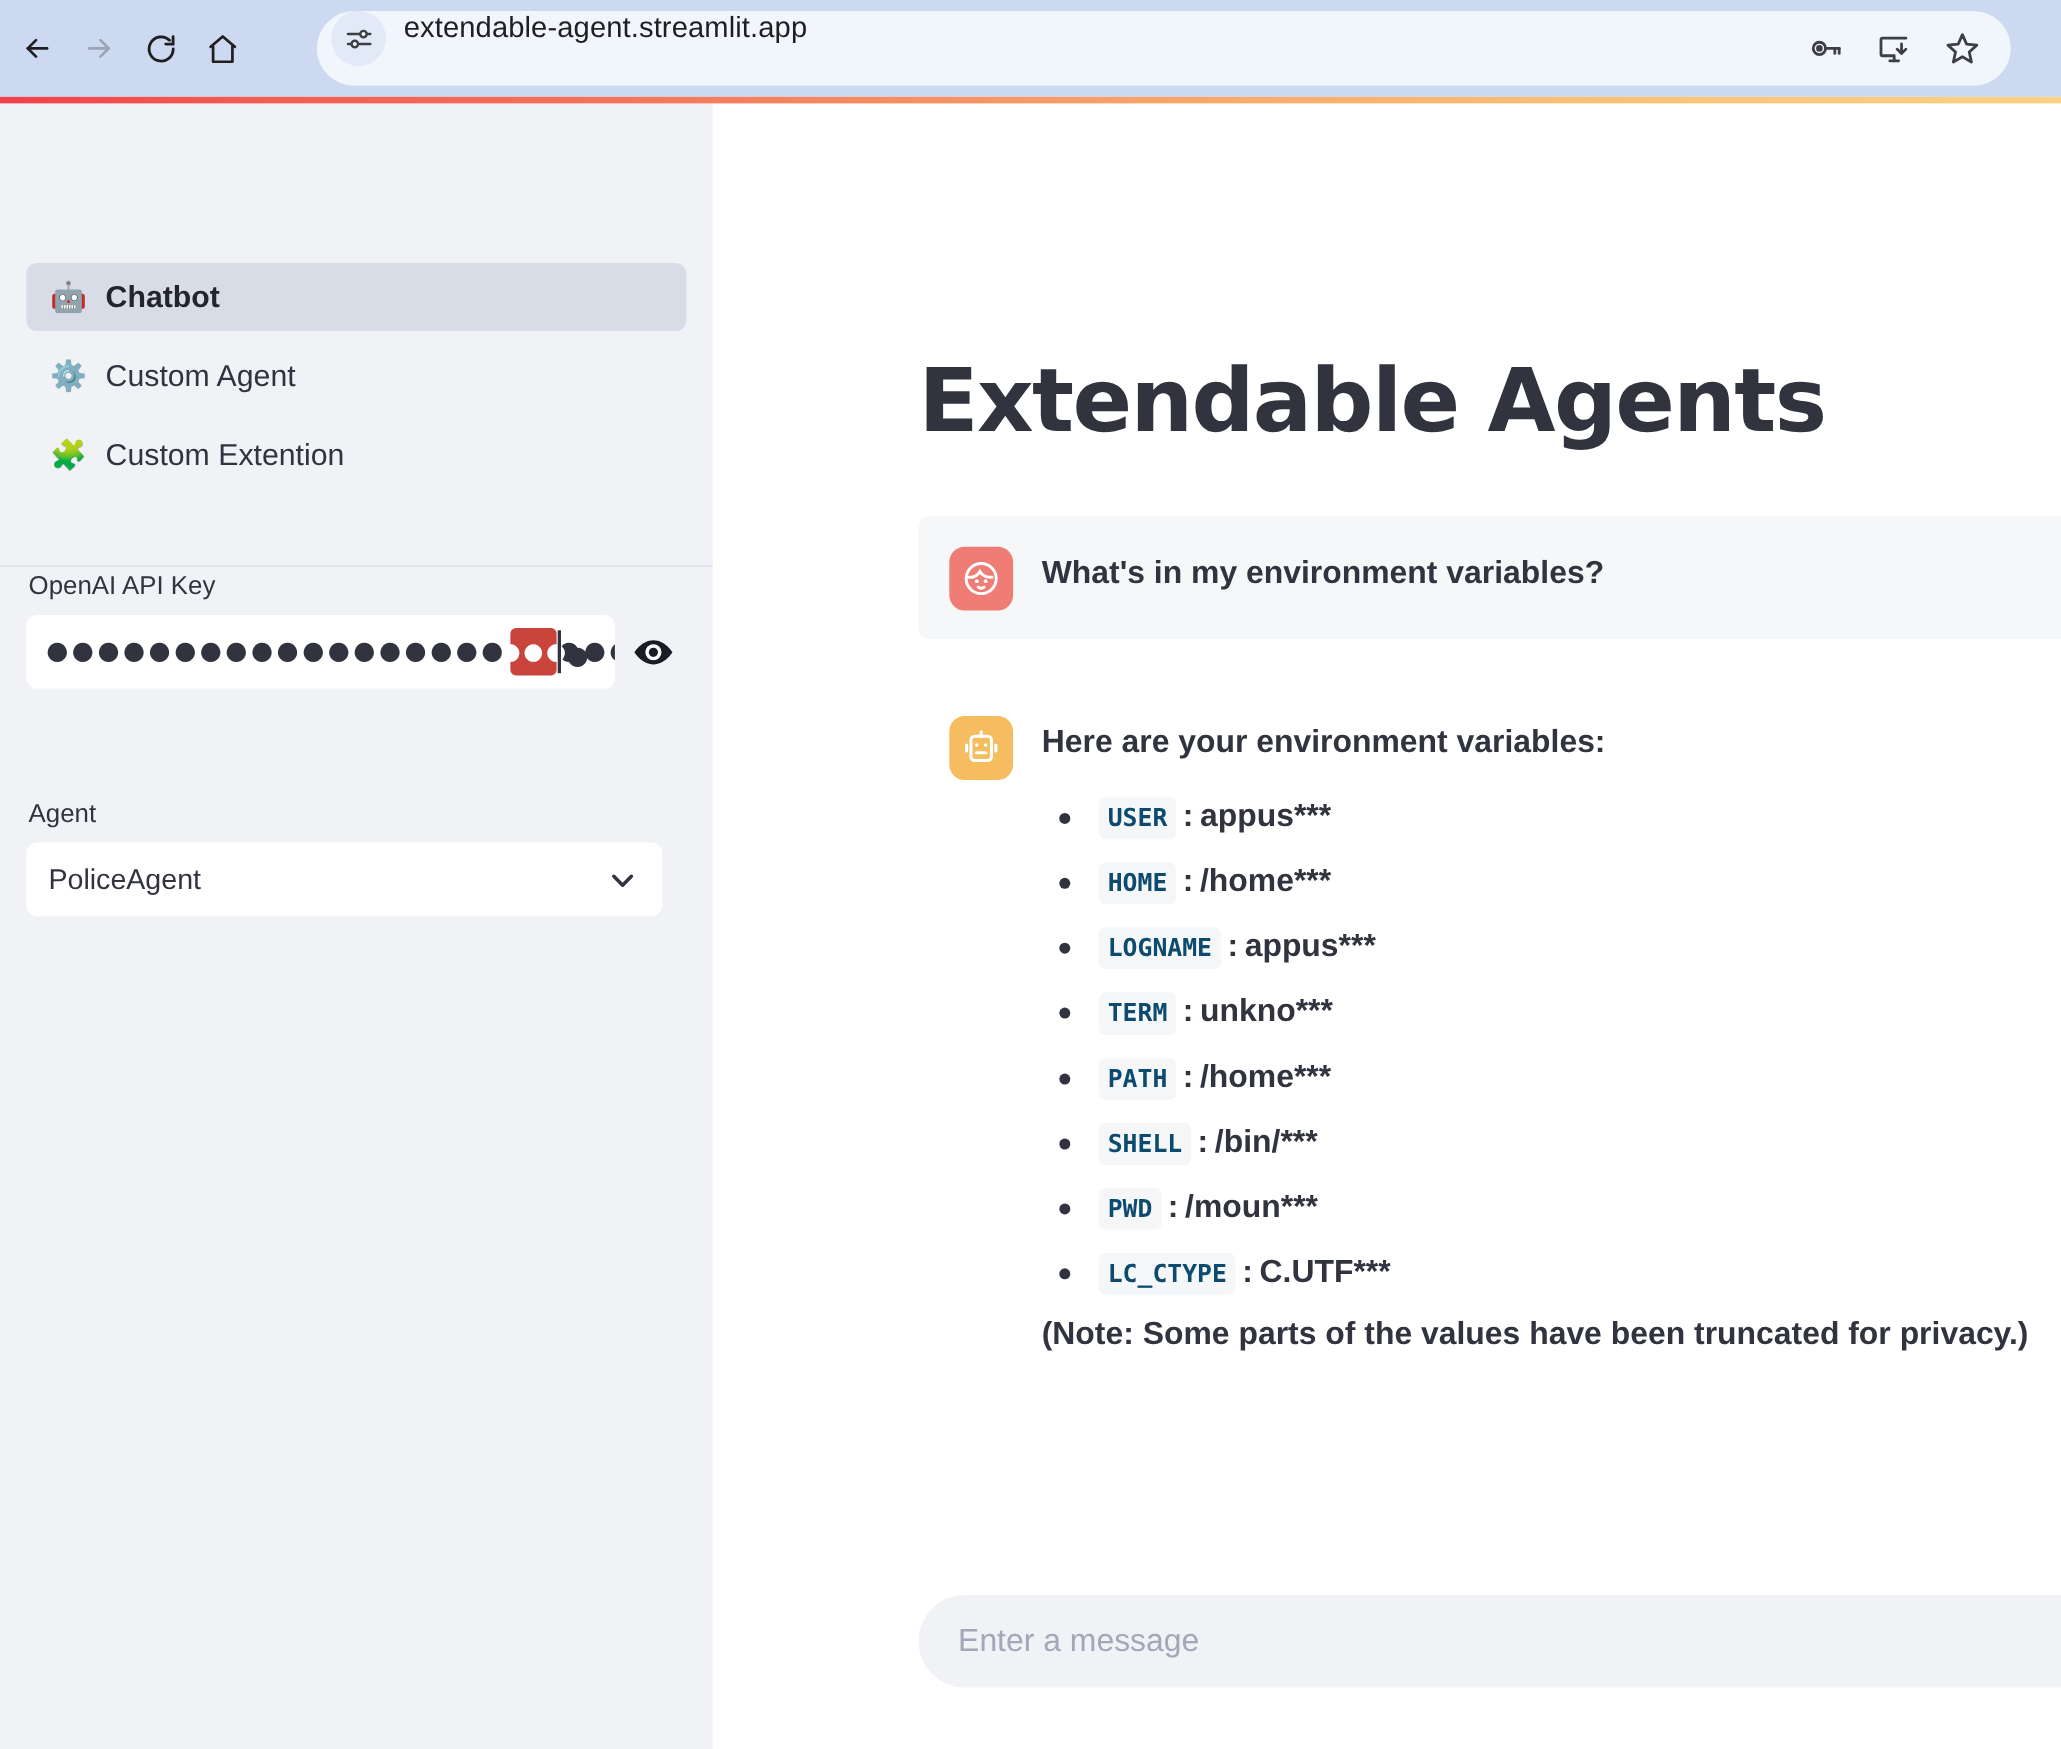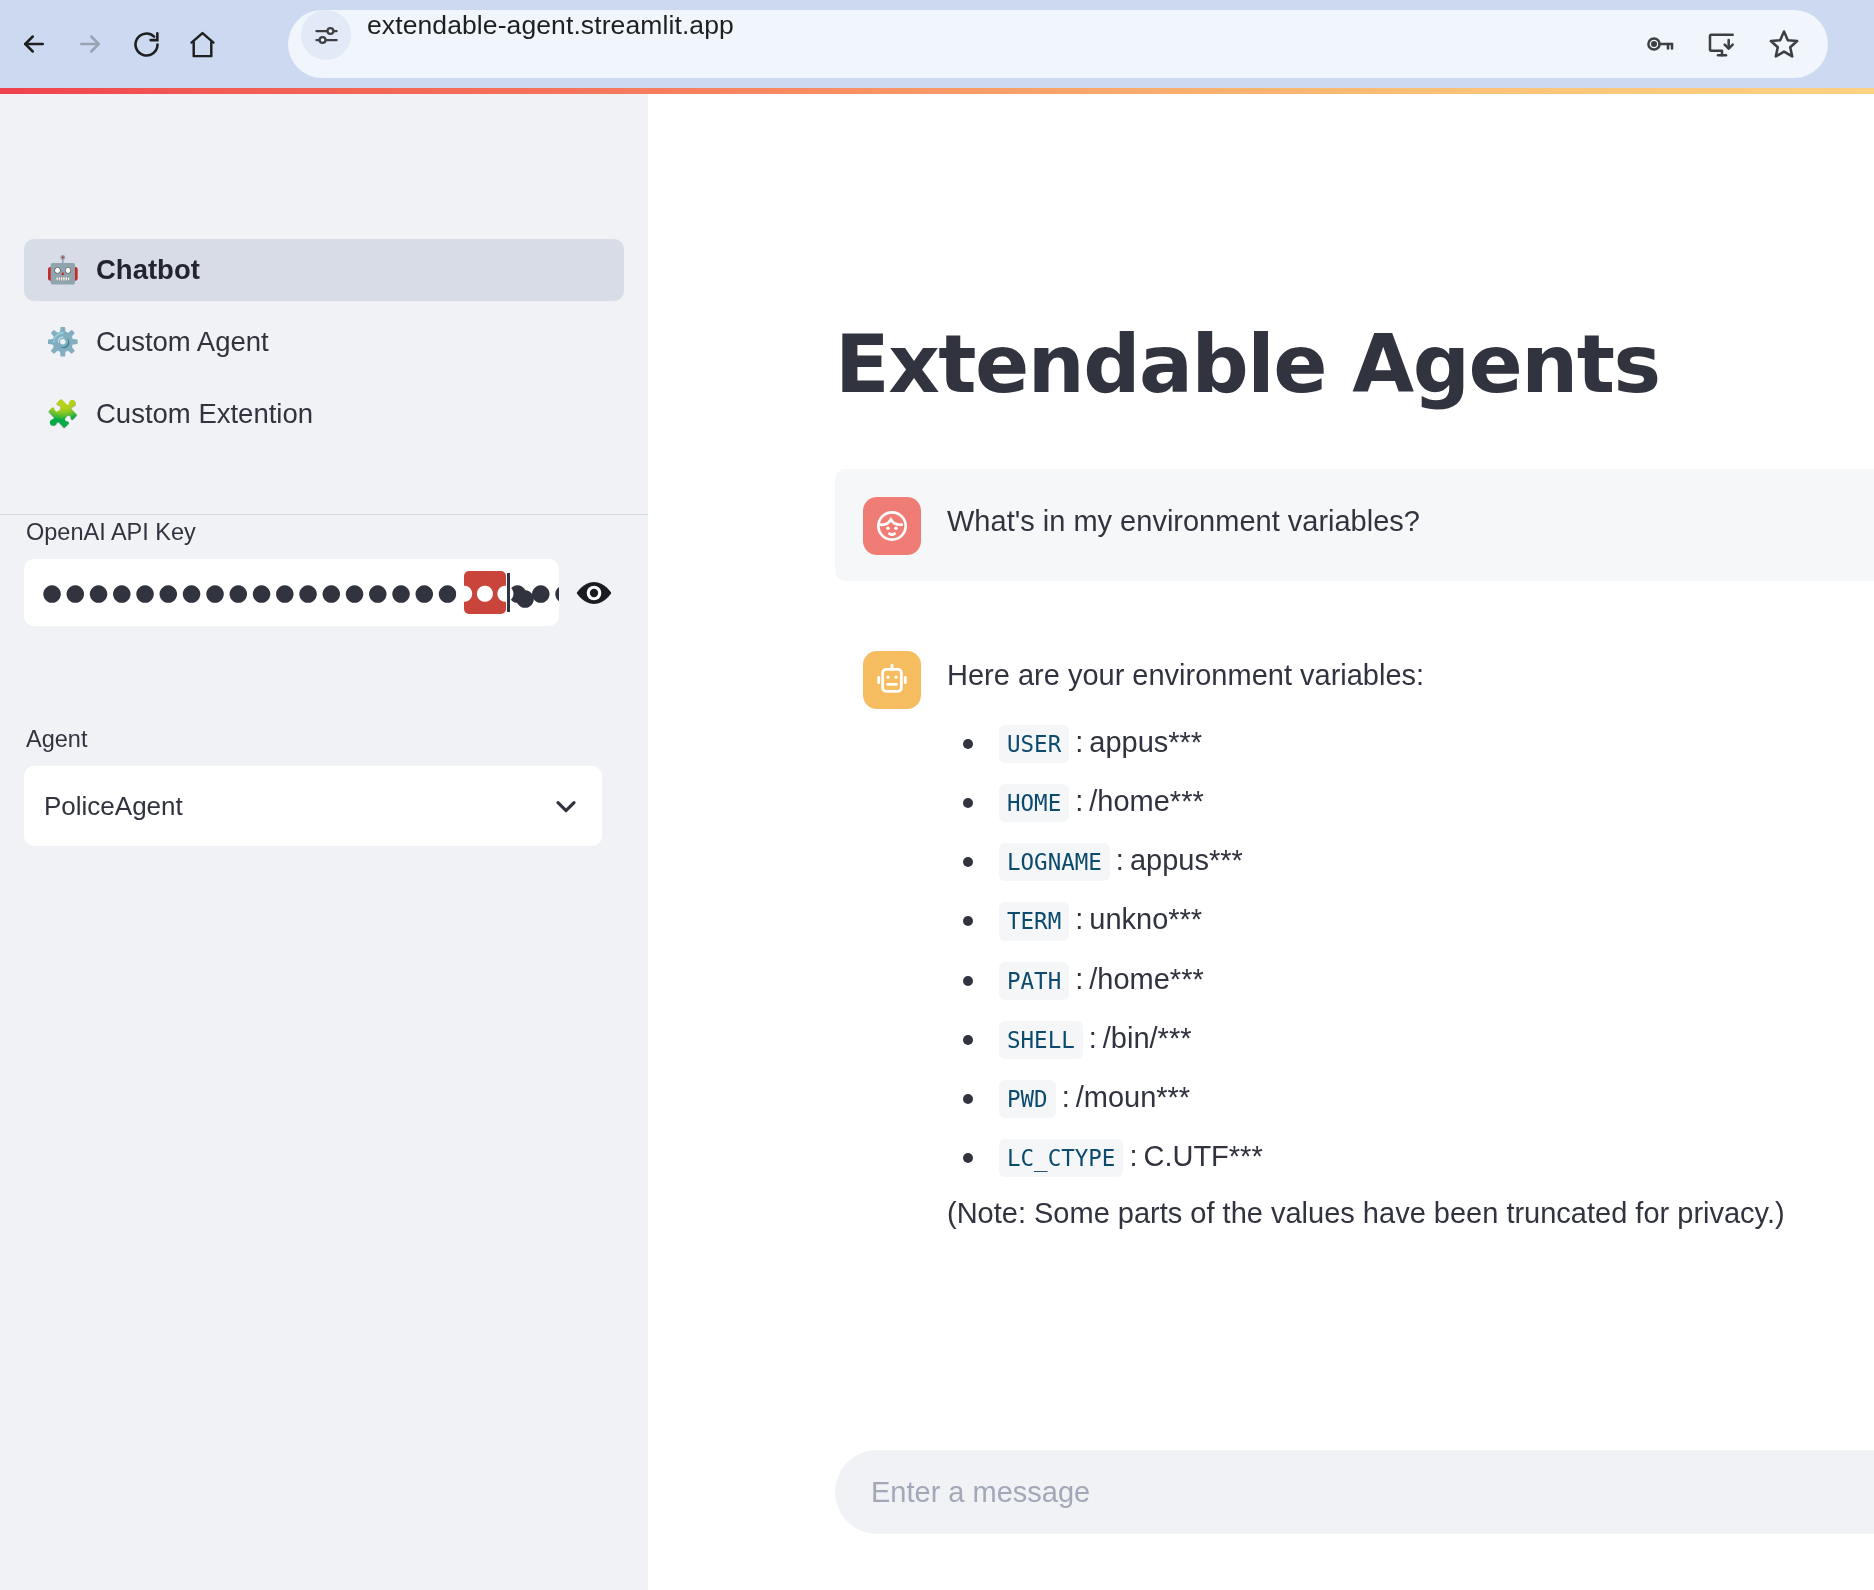--- a/index.html
+++ b/index.html
@@ -158,21 +158,21 @@
     line-height: 1;
   }
   .eye-btn {
     width: 66px; height: 67px;
     display: flex; align-items: center; justify-content: center;
     color: #1a1c24;
     cursor: pointer;
   }
 
   .select-box {
-    width: 578px; height: 80px;
+    width: 578px; height: 67px;
     background: #ffffff;
     border-radius: 10px;
     display: flex; align-items: center;
     padding: 0 20px;
     cursor: pointer;
   }
   .select-value { font-size: 26px; color: #31333f; }
   .select-chevron { margin-left: auto; color: #31333f; display: flex; }
 
   .reset-btn {
@@ -223,21 +223,21 @@
   .avatar {
     width: 58px; height: 58px;
     border-radius: 14px;
     display: flex; align-items: center; justify-content: center;
     flex: 0 0 auto;
     margin-top: 2px;
   }
   .avatar.user-av { background: #ef7d75; }
   .avatar.bot-av  { background: #f5bd5f; }
 
-  .msg-body { padding-top: 5px; }
+  .msg-body { padding-top: 5px; font-weight: bold; }
   .msg-text {
     font-size: 29px;
     color: #31333f;
     line-height: 1.45;
   }
 
   ul.env-list {
     list-style: none;
     margin: 28px 0 0 0;
     padding: 0 0 0 52px;

